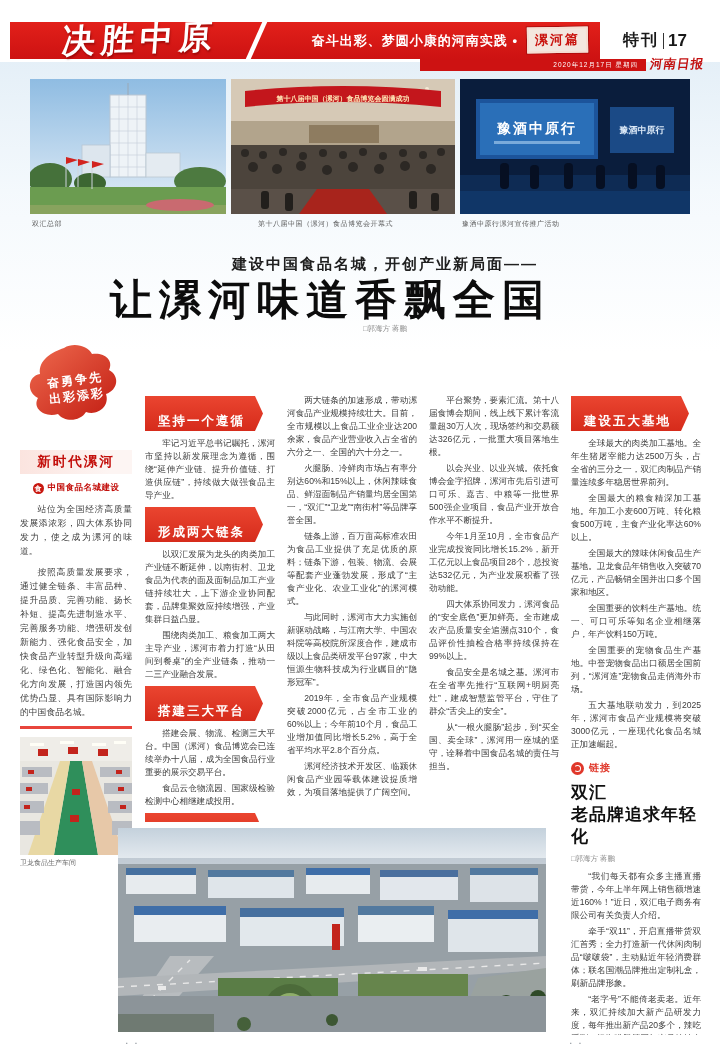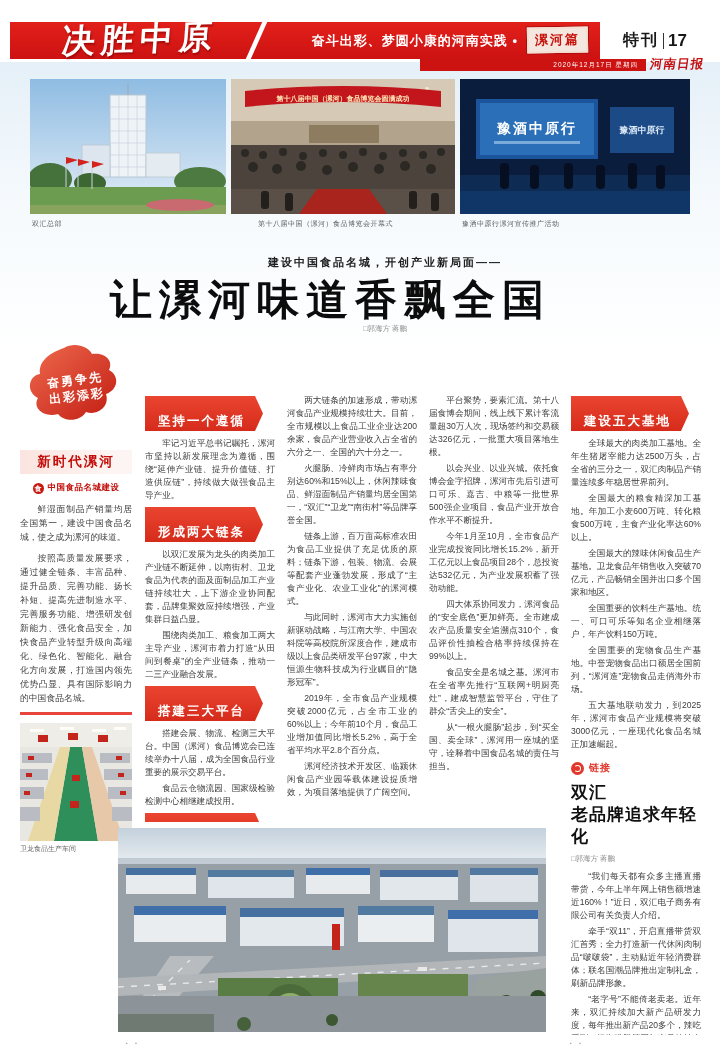--- a/index.html
+++ b/index.html
@@ -28,21 +28,21 @@
     color:#fff;font-size:6.5px;line-height:12px;text-align:right;padding-right:8px;box-sizing:border-box;letter-spacing:1px;}
   .masthead{position:absolute;left:650px;top:56px;width:62px;color:#c30f0f;font-size:12.5px;font-weight:bold;
     font-family:"Liberation Serif",serif;transform:skewX(-8deg);letter-spacing:1px;}
   
   .photo{position:absolute;top:79px;height:135px;overflow:hidden;background:#ccc;}
   .photo svg{display:block;}
   .p1{left:30px;width:196px;} .p2{left:231px;width:224px;} .p3{left:460px;width:230px;}
   .caption{position:absolute;top:219px;font-size:7px;color:#5c5c5c;letter-spacing:.5px;}
   .cap1{left:32px;} .cap2{left:258px;width:200px;} .cap3{left:462px;width:220px;}
   
-  .kicker{position:absolute;left:130px;top:255px;width:510px;text-align:center;font-size:11px;
+  .kicker{position:absolute;left:130px;top:255px;width:510px;text-align:center;font-size:15px;
     color:#202020;letter-spacing:2px;font-weight:bold;}
   .headline{position:absolute;left:110px;top:272px;width:550px;text-align:left;font-size:42px;
     font-weight:900;color:#0c0c0c;letter-spacing:7px;font-family:"DejaVu Sans",sans-serif;}
   .byline-main{position:absolute;left:130px;top:324px;width:510px;text-align:center;font-size:7.5px;color:#8a8a8a;}
   
   .sidebar{position:absolute;left:20px;top:342px;width:112px;}
   .map-wrap{text-align:center;}
   .side-brand{margin-top:8px;text-align:center;font-size:13.5px;font-weight:bold;color:#c3100c;
     letter-spacing:2px;padding:3px 0;background:linear-gradient(90deg,#fbe4df,#fdf5f3 80%);}
   .seal-row{margin-top:8px;display:flex;align-items:flex-end;justify-content:center;gap:4px;}
@@ -229,21 +229,21 @@
           <text x="52" y="58" font-size="12" fill="#fff" font-weight="bold" text-anchor="middle" letter-spacing="2">出彩添彩</text>
         </g>
       </svg>
     </div>
     <div class="side-brand">新时代漯河</div>
     <div class="seal-row">
       <span class="seal-dot">食</span>
       <span class="seal-text">中国食品名城建设</span>
     </div>
     <div class="side-text">
-        <p class="para">鲜湿面制品产销量均居全国第一，建设中国食品名城，使之成为漯河的味道。</p>
+        <p class="para">站位为全国经济高质量发展添浓彩，四大体系协同发力，使之成为漯河的味道。</p>
         <p class="para">按照高质量发展要求，通过健全链条、丰富品种、提升品质、完善功能、扬长补短、提高先进制造水平、完善服务功能、增强研发创新能力、强化食品安全，加快食品产业转型升级向高端化、绿色化、智能化、融合化方向发展，打造国内领先优势凸显、具有国际影响力的中国食品名城。</p>
       </div>
     <div class="side-rule"></div>
     <div class="side-photo">
       <svg width="112" height="118" viewBox="0 0 112 118">
         <rect width="112" height="118" fill="#e9e7e1"></rect>
         <rect width="112" height="24" fill="#efede8"></rect>
         <g fill="#fffef6">
             <rect x="10" y="6" width="14" height="3"></rect>
             <rect x="40" y="4" width="14" height="3"></rect>

